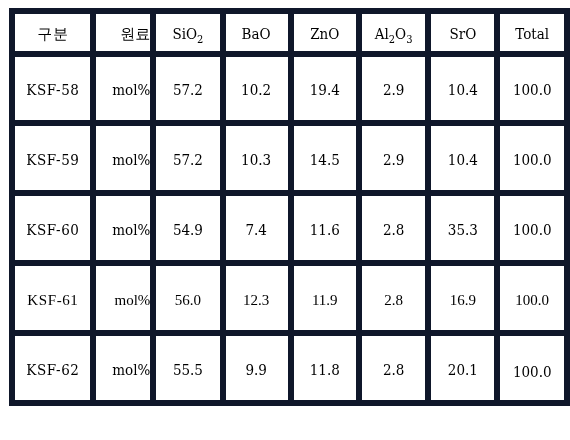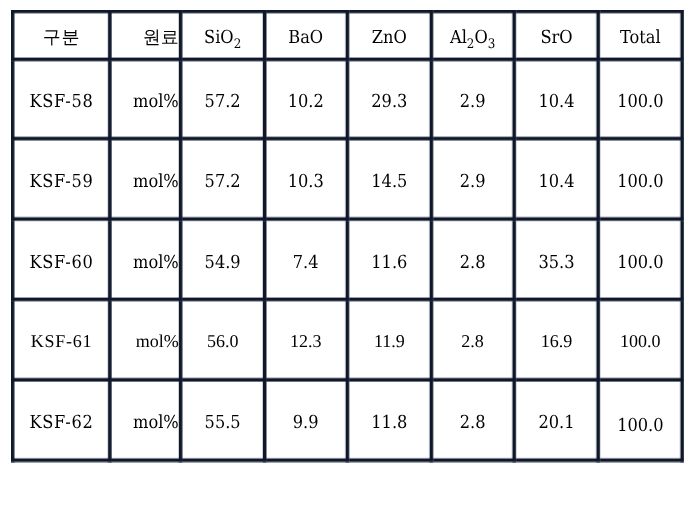--- a/index.html
+++ b/index.html
@@ -23,21 +23,21 @@
     background: #ffffff;
   }
   #table-layer {
     
     position: absolute;
     left: 9px;
     top: 8px;
     will-change: transform;
   }
   table.comp-table td {
-    border: 3px solid #0f172a;
+    border: 6px solid #0f172a;
     font-family: "DejaVu Serif Condensed", "DejaVu Serif", serif;
     font-size: 15px;
     font-weight: normal;
     text-align: center;
     vertical-align: middle;
     color: #000000;
     padding: 0;
     line-height: 1;
     white-space: nowrap;
     position: relative;
@@ -82,21 +82,21 @@
         <td class="c4">ZnO</td>
         <td class="c5 formula"><span>Al</span><sub>2</sub><span>O</span><sub>3</sub></td>
         <td class="c6">SrO</td>
         <td class="c7">Total</td>
       </tr>
       <tr class="data-row r1">
         <td class="c0">KSF-58</td>
         <td class="c1">mol%</td>
         <td class="c2">57.2</td>
         <td class="c3">10.2</td>
-        <td class="c4">29.3</td>
+        <td class="c4">19.4</td>
         <td class="c5">2.9</td>
         <td class="c6">10.4</td>
         <td class="c7">100.0</td>
       </tr>
       <tr class="data-row r2">
         <td class="c0">KSF-59</td>
         <td class="c1">mol%</td>
         <td class="c2">57.2</td>
         <td class="c3">10.3</td>
         <td class="c4">14.5</td>

